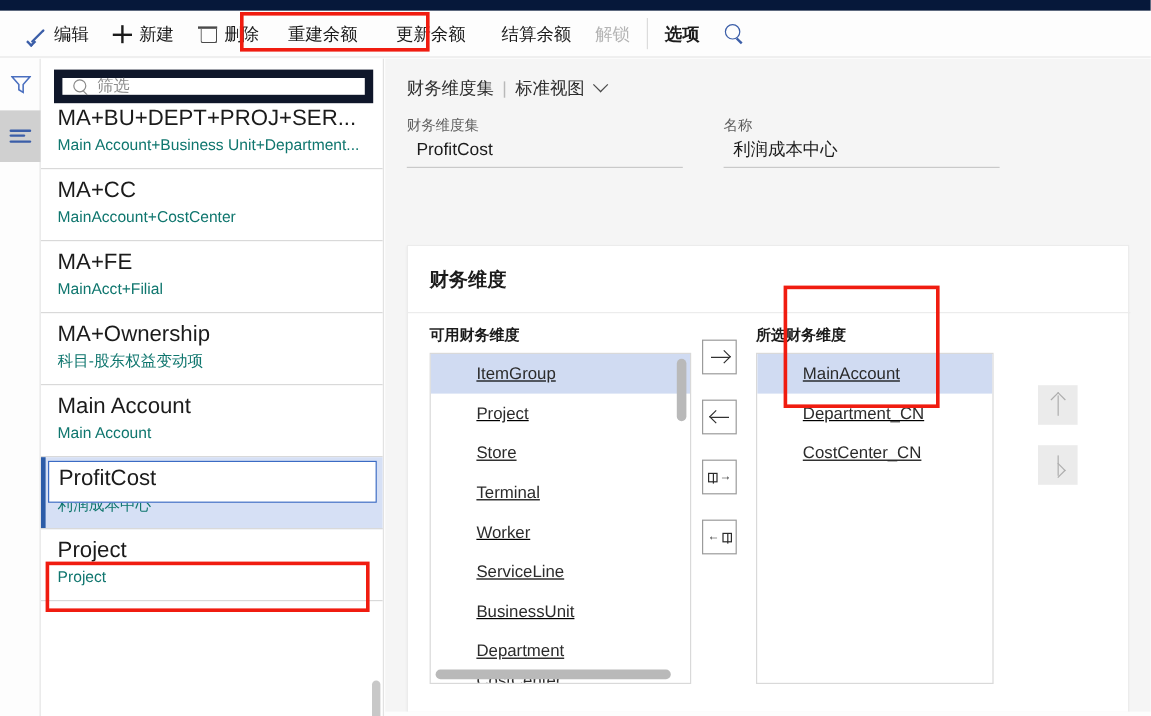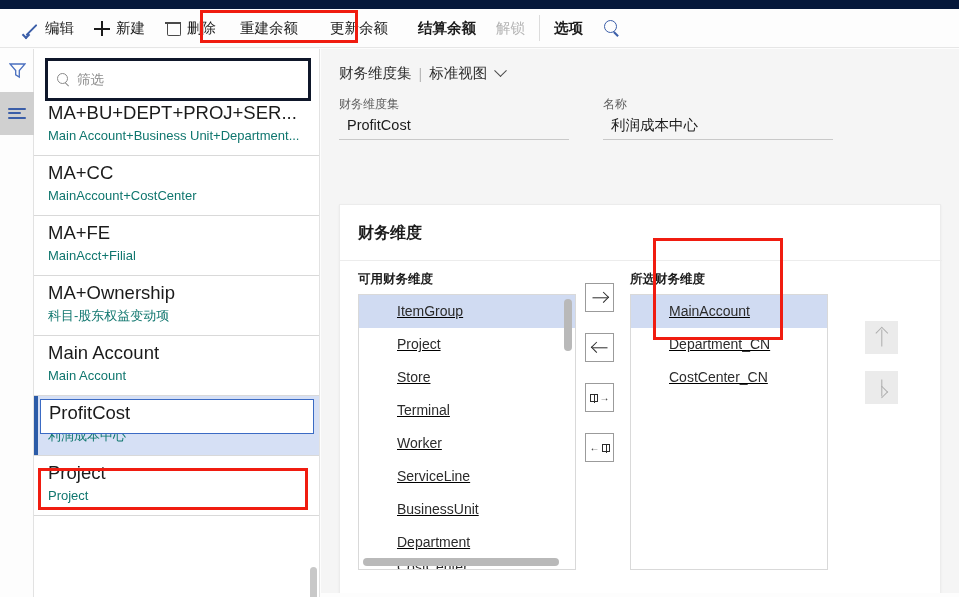--- a/index.html
+++ b/index.html
@@ -116,21 +116,21 @@
   }
 
   
   .listpane {
     position: absolute; left: 34px; top: 49px; width: 286px; height: 548px;
     background: #ffffff; border-right: 1px solid #e2e2e2;
     overflow: hidden;
   }
   .filterwrap { padding: 9px 8px 8px 11px; }
   .filterbox {
-    height: 43px; border: 3px solid #0f172a; background: #fff;
+    height: 28px; border: 7px solid #0f172a; background: #fff;
     display: flex; align-items: center; gap: 7px; padding: 0 9px;
   }
   .fb-ico { width: 13px; height: 13px; position: relative; flex: 0 0 auto; }
   .fb-ico::before {
     content: ""; position: absolute; left: 0; top: 0;
     width: 9px; height: 9px; border: 1.4px solid #8a8a8a; border-radius: 50%;
   }
   .fb-ico::after {
     content: ""; position: absolute; left: 8px; top: 9px;
     width: 5px; height: 1.4px; background: #8a8a8a;
@@ -308,21 +308,21 @@
     <div class="tb-btn">
       <span class="tb-ico ico-trash"></span>
       <span>删除</span>
     </div>
     <div class="tb-btn" style="margin-left:4px;">
       <span>重建余额</span>
     </div>
     <div class="tb-btn" style="margin-left:12px;">
       <span>更新余额</span>
     </div>
-    <div class="tb-btn" style="margin-left:10px;font-weight:bold;">
+    <div class="tb-btn" style="margin-left:10px;">
       <span>结算余额</span>
     </div>
     <div class="tb-btn disabled">
       <span>解锁</span>
     </div>
     <div class="tb-divider"></div>
     <div class="tb-btn bold">
       <span>选项</span>
     </div>
     <div class="tb-btn" style="padding:0 10px;">

